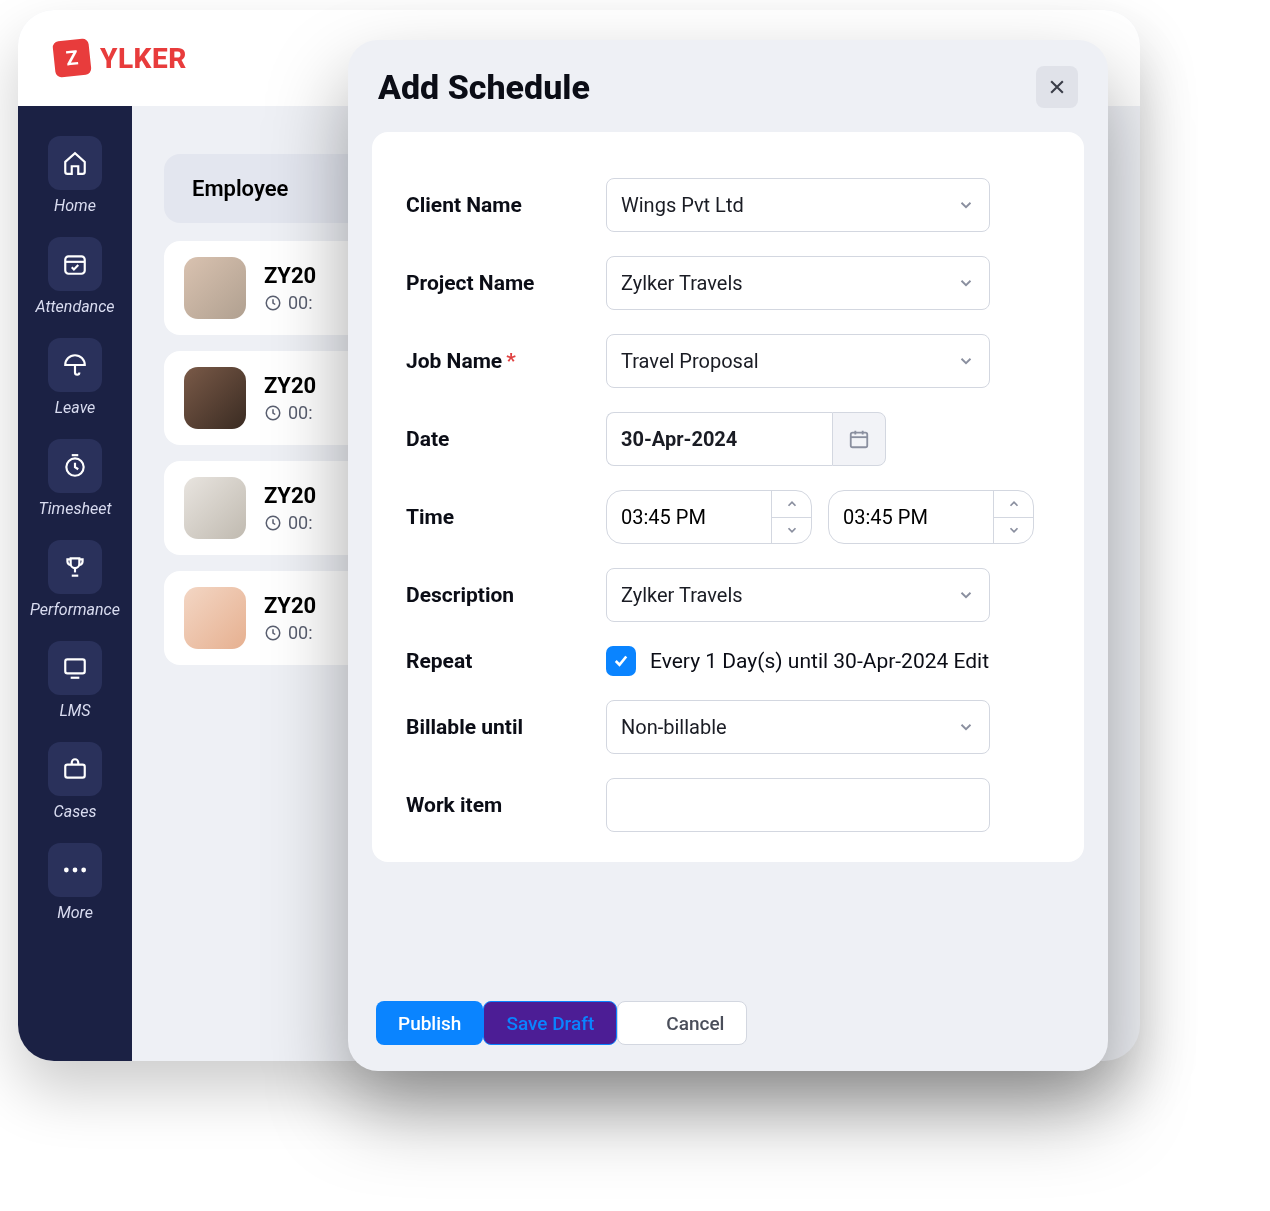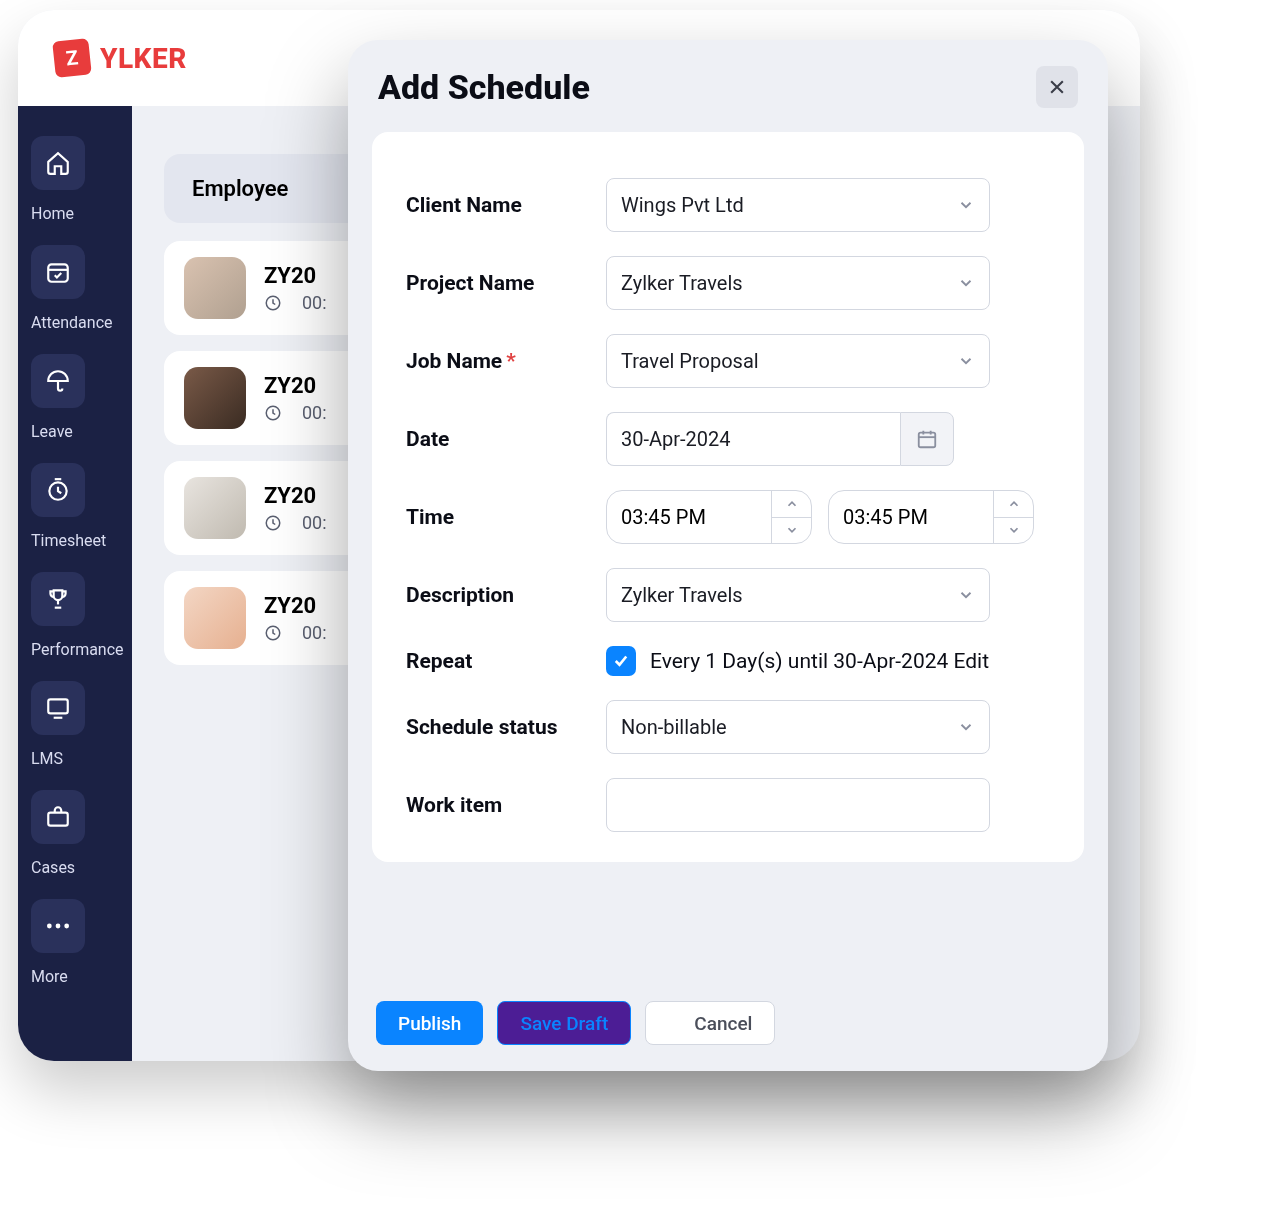--- a/index.html
+++ b/index.html
@@ -49,23 +49,25 @@
     display: flex;
     flex-direction: column;
     align-items: center;
     padding-top: 24px;
     gap: 8px;
   }
   .nav-item {
     width: 88px;
     display: flex;
     flex-direction: column;
-    gap: 14px;
+    align-items: center;
+    gap: 6px;
     padding: 6px 0 8px;
     cursor: pointer;
+    font-style: italic;
   }
   .nav-icon-box {
     width: 54px; height: 54px;
     background: #2a315b;
     border-radius: 12px;
     display: flex; align-items: center; justify-content: center;
     color: #fff;
   }
   .nav-label { color: #d9dcf0; font-size: 16px; }
   .main {
@@ -88,21 +90,21 @@
   }
   .avatar {
     width: 62px; height: 62px; border-radius: 14px;
     background: linear-gradient(135deg,#d9c2b0,#b0a090);
     flex-shrink: 0;
   }
   .avatar.a2 { background: linear-gradient(135deg,#7a5a48,#3a2b22); }
   .avatar.a3 { background: linear-gradient(135deg,#e8e4df,#c0bab0); }
   .avatar.a4 { background: linear-gradient(135deg,#f3d6c4,#e6b090); }
   .emp-id { font-size: 22px; font-weight: 700; }
-  .emp-sub { display: flex; align-items: center; gap: 20px; color: #5a5f70; font-size: 18px; margin-top: 4px;}
+  .emp-sub { display: flex; align-items: center; gap: 6px; color: #5a5f70; font-size: 18px; margin-top: 4px;}
   .clock { width: 18px; height: 18px; }
 
   
   .panel {
     position: absolute;
     top: 40px;
     left: 348px;
     width: 760px;
     bottom: 140px;
     background: #eef0f5;
@@ -150,21 +152,21 @@
     border-radius: 8px;
     background: #fff;
     display: flex;
     align-items: center;
     justify-content: space-between;
     padding: 0 14px;
     font-size: 20px;
     color: #1a1c24;
     cursor: pointer;
   }
-  .date-wrap { display:flex; width: 348px; }
+  .date-wrap { display:flex; width: 280px; font-weight: bold; }
   .date-wrap .dinput { border-radius: 8px 0 0 8px; flex:1; border-right:none; justify-content:flex-start;}
   .date-btn {
     width: 54px; height: 54px;
     border: 1.5px solid #d3d7e0;
     border-radius: 0 8px 8px 0;
     background: #f2f3f7;
     display:flex; align-items:center; justify-content:center;
     cursor:pointer;
   }
   .time-row { display:flex; gap: 16px; }
@@ -185,21 +187,21 @@
     background: #0a84ff; display:flex; align-items:center; justify-content:center;
     cursor:pointer;
   }
   .repeat-text { font-size: 21px; font-weight: 400; color: #0b0d16; }
   .tinput input {
     border:none; outline:none; width:100%; height:100%; font-size:20px; background:transparent;
   }
   .panel-spacer { flex:1; }
   .panel-footer {
     padding: 16px 28px 26px 28px;
-    display:flex; gap: 14px;
+    display:flex; 
   }
   .btn {
     height: 44px;
     padding: 0 22px;
     border-radius: 8px;
     font-size: 19px;
     display:flex; align-items:center; justify-content:center;
     cursor:pointer;
     font-weight: 500;
   }
@@ -480,21 +482,21 @@
             <svg width="18" height="18" viewBox="0 0 24 24" fill="none" stroke="#fff" stroke-width="3.5">
                 <path d="M5 12l5 5 9-11"></path>
               </svg>
           </div>
           <div class="repeat-text">Every 1 Day(s) until 30-Apr-2024 Edit</div>
         </div>
       </div>
     </div>
 
     <div class="frow">
-      <div class="flabel">Schedule status</div>
+      <div class="flabel">Billable until</div>
       <div class="fcontrol">
         <div class="select">
           <span>Non-billable</span>
           <svg class="chev" width="18" height="18" viewBox="0 0 24 24" fill="none" stroke="currentColor" stroke-width="2.5">
               <path d="M6 9l6 6 6-6"></path>
             </svg>
         </div>
       </div>
     </div>
 

